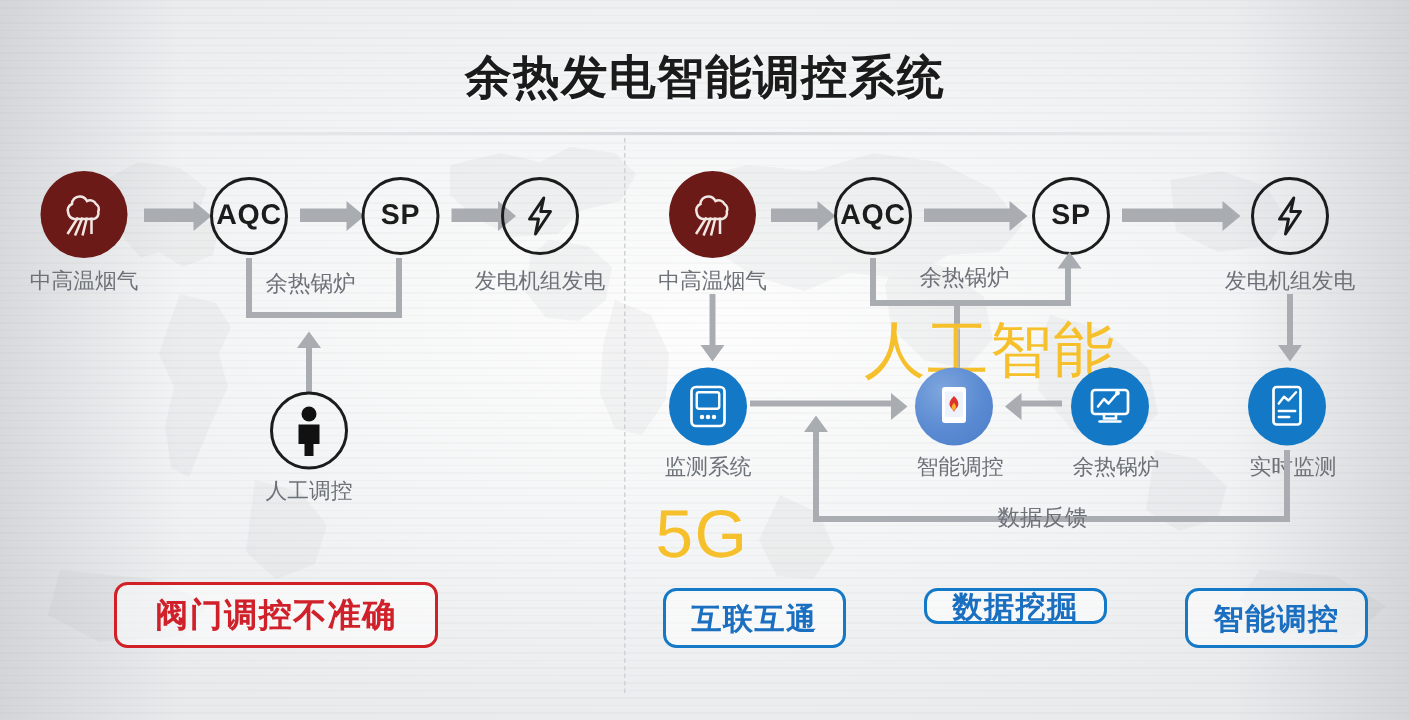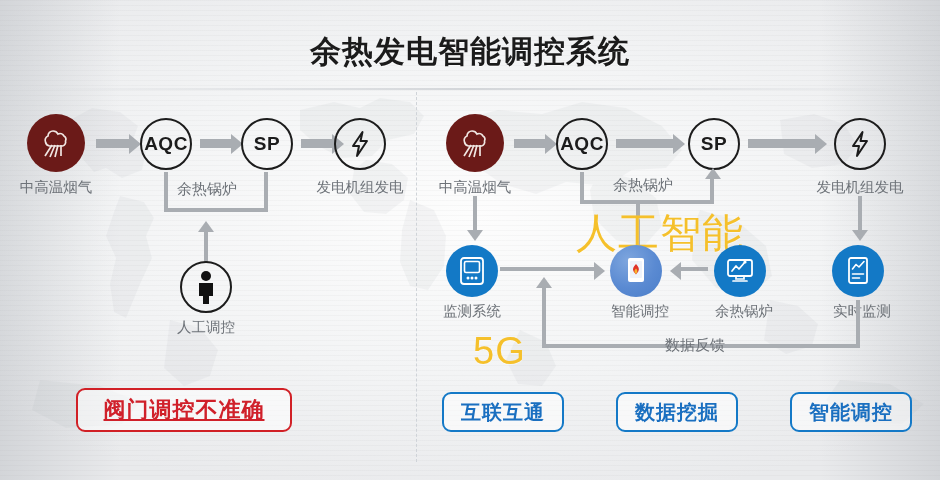--- a/index.html
+++ b/index.html
@@ -118,31 +118,31 @@
     background:transparent;padding:0 5px;
   }
 
   
   .pillbox{
     position:absolute;box-sizing:border-box;
     display:flex;align-items:center;justify-content:center;
     border-radius:9px;background:rgba(255,255,255,.55);
     font-weight:bold;white-space:nowrap;
   }
-  .pill-red{border:2px solid #d12026;color:#d0202a;font-size:22px;letter-spacing:1px;text-decoration:underline;}
+  .pill-red{border:2px solid #d12026;color:#d0202a;font-size:22px;letter-spacing:1px;}
   .pill-blue{border:2px solid #1479c7;color:#1a6fc0;font-size:20px;letter-spacing:1px;}
 
   
   .kw{
     position:absolute;font-weight:normal;color:#f5c02b;white-space:nowrap;
     text-shadow:0 1px 1px rgba(255,255,255,.55);
     letter-spacing:1px;
   }
   #kw-ai{font-size:41px;}
-  #kw-5g{font-size:38px;margin-left:36px;}
+  #kw-5g{font-size:45px;}
   #kw-bd{font-size:41px;}
 
   svg{display:block;overflow:visible;}
 </style>
 </head>
 <body>
 
 <div id="stage">
 
   <svg id="worldmap" viewBox="0 0 940 480">
@@ -316,16 +316,16 @@
 
   <div class="thinline" style="left:856px;top:300px;width:4px;height:48px;"></div>
   <div class="thinline" style="left:542px;top:344px;width:318px;height:4px;"></div>
   <div class="thinline" style="left:542px;top:288px;width:4px;height:60px;"></div>
   <div class="uparrow" style="left:536px;top:277px;"></div>
   <div class="boilerlabel" style="left:660px;top:336px;">数据反馈</div>
 
   <div class="kw" id="kw-5g" style="left:437px;top:330px;">5G</div>
 
   <div class="pillbox pill-blue" style="left:442px;top:392px;width:122px;height:40px;">互联互通</div>
-  <div class="pillbox pill-blue" style="left:616px;top:392px;width:122px;height:40px;">数据挖掘</div>
+  <div class="pillbox pill-blue" style="left:616px;top:392px;width:122px;height:24px;">数据挖掘</div>
   <div class="pillbox pill-blue" style="left:790px;top:392px;width:122px;height:40px;">智能调控</div>
 
 </div>
 
 </body></html>

